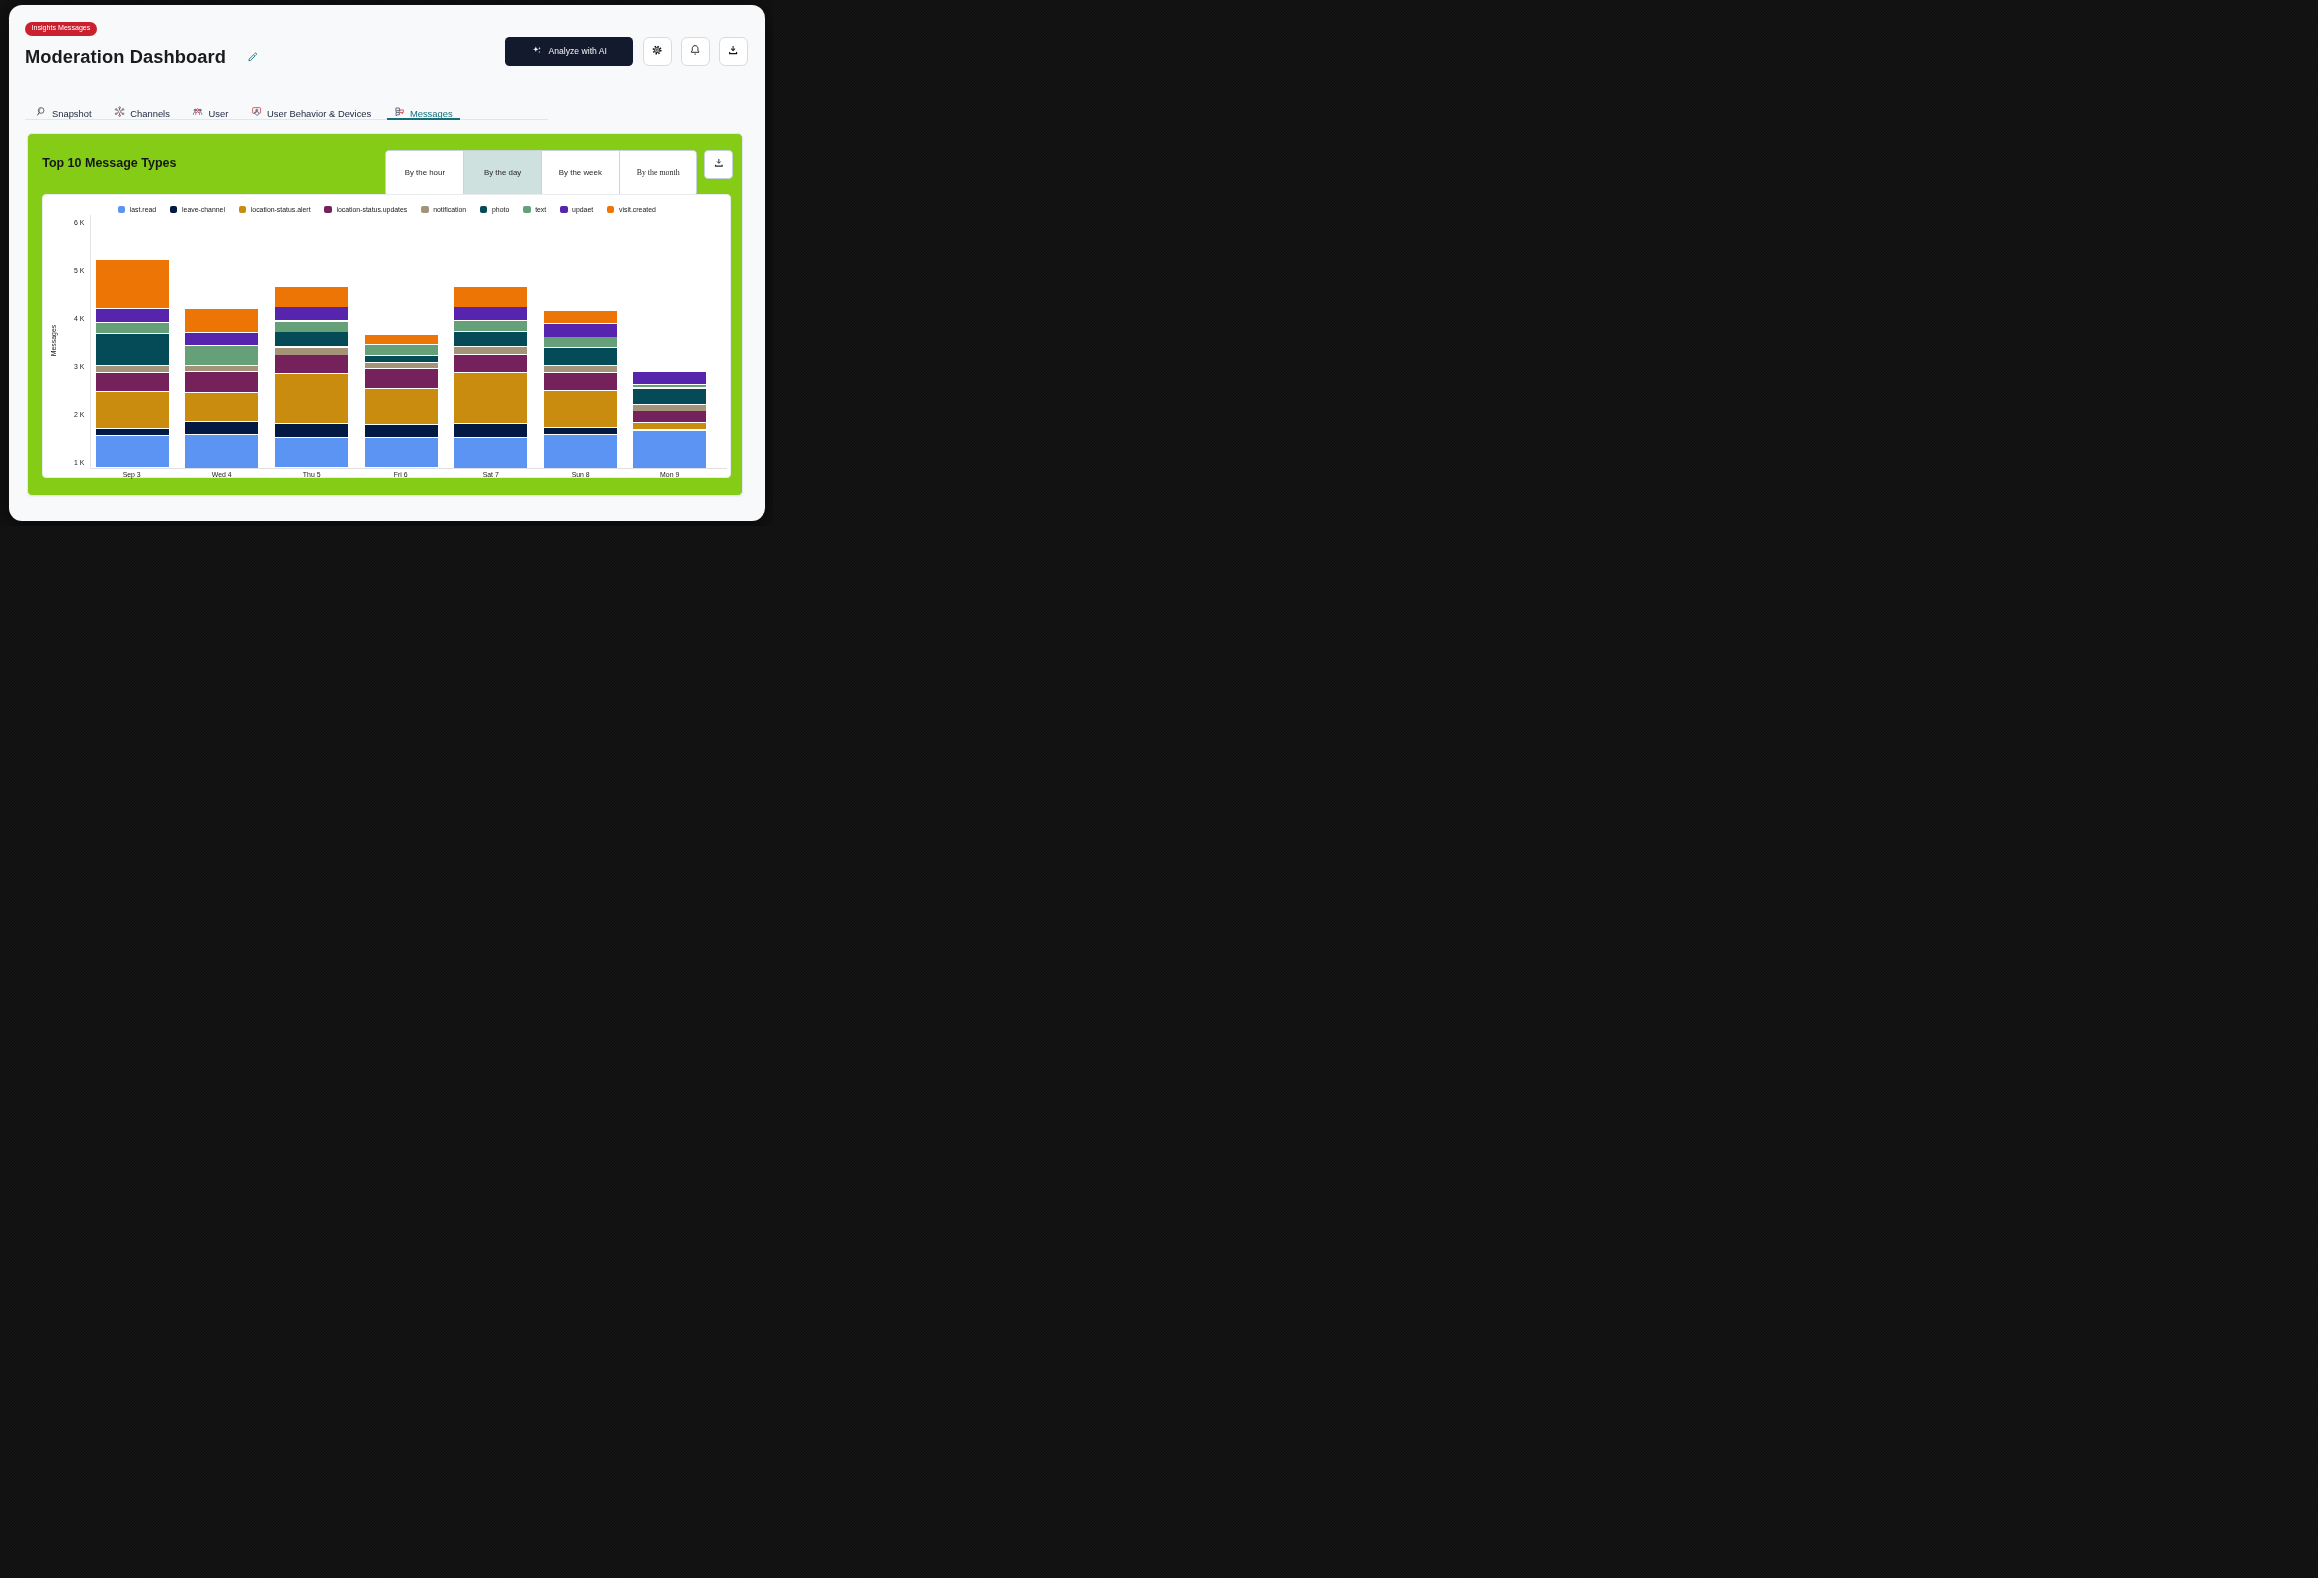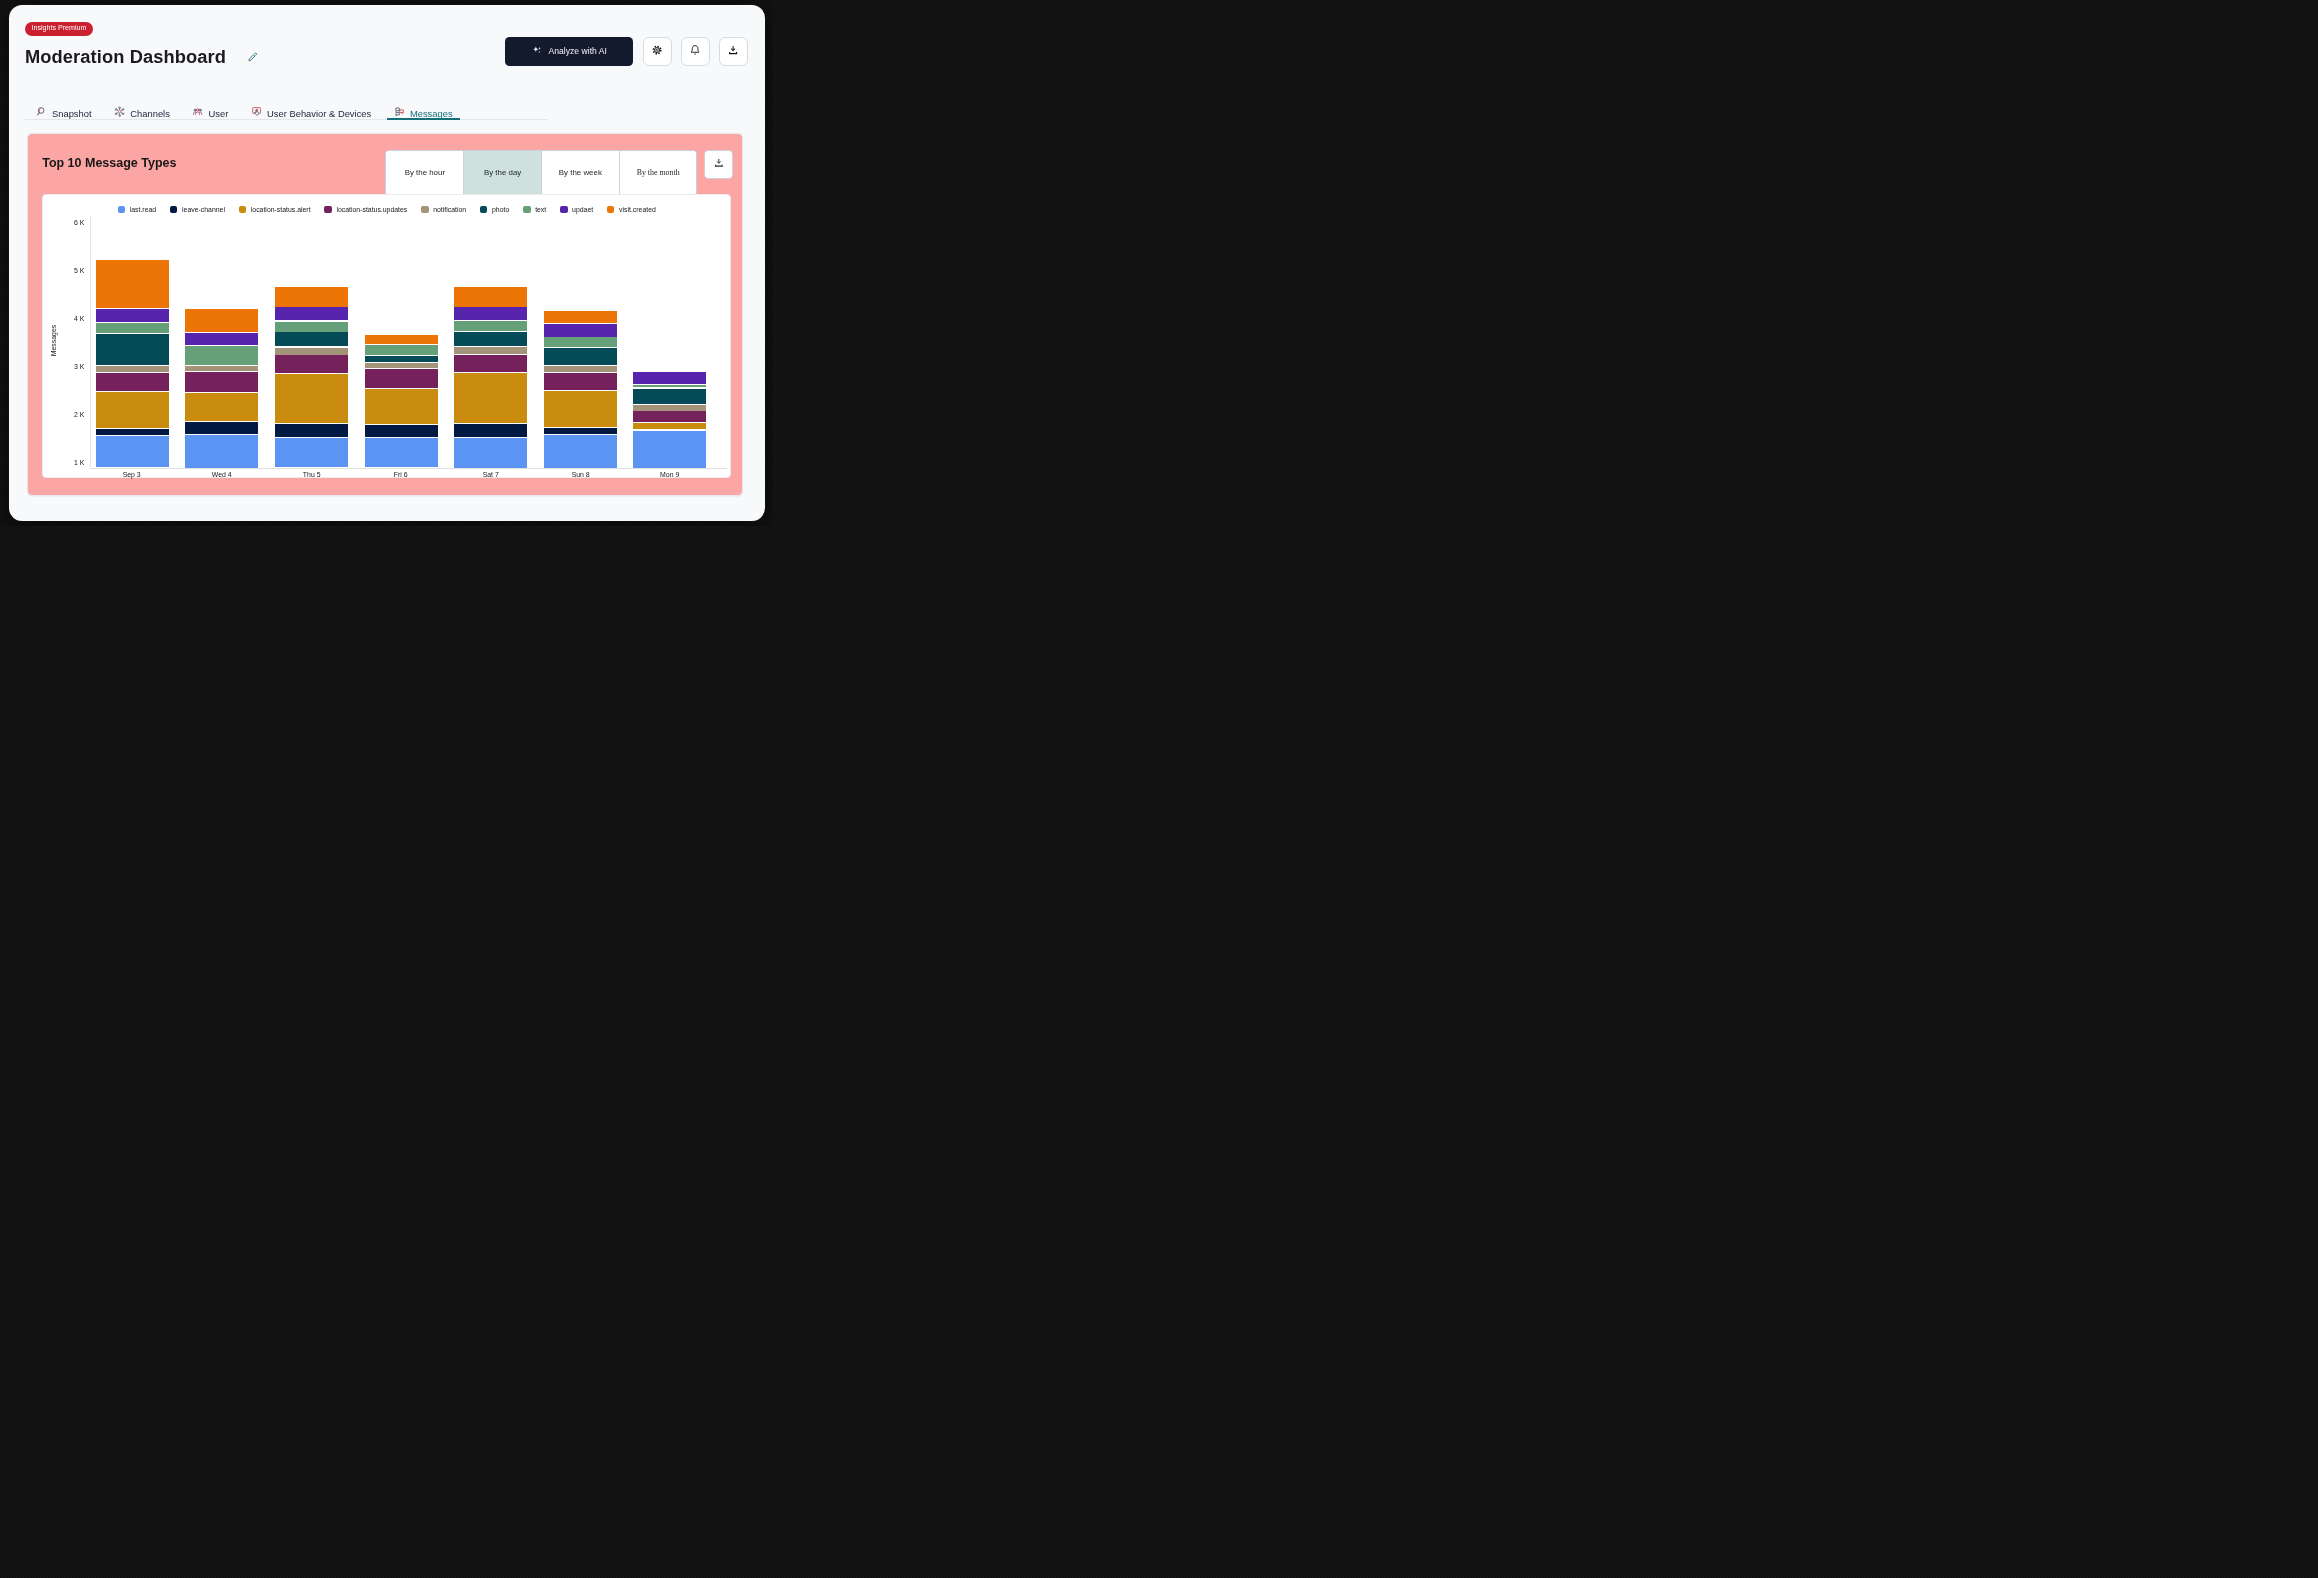--- a/index.html
+++ b/index.html
@@ -43,21 +43,21 @@
     height:100%;display:flex;align-items:flex-end;gap:5.1px;cursor:pointer;
     font-size:9.4px;color:#222B40;position:relative;white-space:nowrap;
   }
   .tab.active{color:#156F7B;}
   .tab.active::after{
     content:"";position:absolute;left:-7.1px;right:-7.1px;bottom:-0.8px;height:2px;background:#156F7B;
   }
   .tab svg{flex:0 0 auto;}
   
   .card{
-    position:absolute;left:18.3px;top:128px;width:716px;height:363px;background:#fca5a5;
+    position:absolute;left:18.3px;top:128px;width:716px;height:363px;background:#84cc16;
     border:0.5px solid #E6E9EC;border-radius:5.1px;box-sizing:border-box;
     box-shadow:0 0.5px 1.5px rgba(16,24,40,.05);
   }
   .card-title{position:absolute;left:13.7px;top:22.4px;font-size:12.5px;font-weight:700;color:#171717;}
   .toggle-group{
     position:absolute;left:357px;top:15.8px;width:312px;height:46px;display:flex;
     border:0.8px solid #C7D1DD;border-radius:4.6px;overflow:hidden;background:#fff;box-sizing:border-box;
   }
   .toggle{
     flex:1;display:flex;align-items:center;justify-content:center;font-size:7.9px;color:#26282B;
@@ -87,21 +87,21 @@
     font-size:6.9px;color:#17181A;transform:rotate(-90deg);
   }
   .xlabel{position:absolute;width:71px;text-align:center;font-size:6.9px;color:#17181A;top:276px;}
   .seg{position:absolute;}
 </style>
 </head>
 <body>
 
 <div class="window">
 
-  <div class="badge">Insights Premium</div>
+  <div class="badge">Insights Messages</div>
 
   <div class="title-row">
     <div class="page-title">Moderation Dashboard</div>
     <span>
       <svg class="pencil" viewBox="0 0 24 24" fill="none" stroke="#20717C" stroke-width="1.9" stroke-linejoin="round">
         <path d="M4.6 16.6 13.9 7.3 l2.8 2.8 L7.4 19.4 4 20.1 Z"></path>
         <path d="M15.1 6.1 l1.5-1.5 c.6-.6 1.6-.6 2.2 0 l.6.6 c.6.6.6 1.6 0 2.2 L17.9 8.9"></path>
       </svg>
     </span>
   </div>

